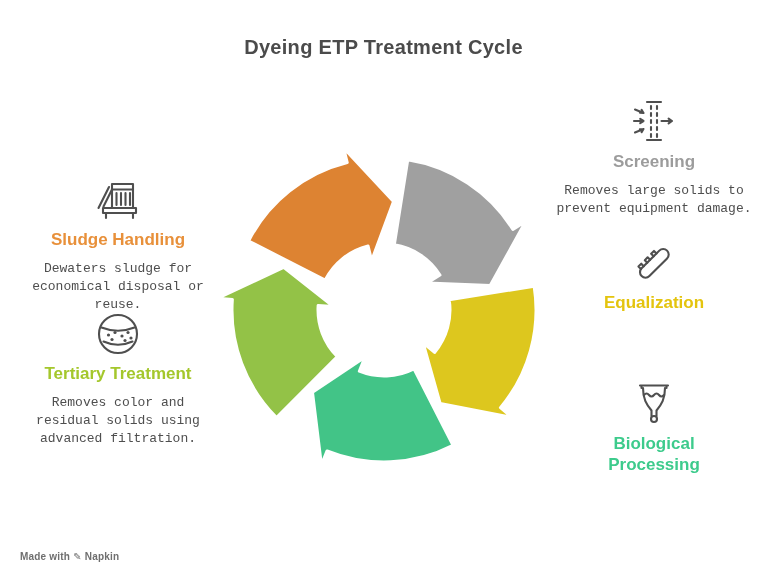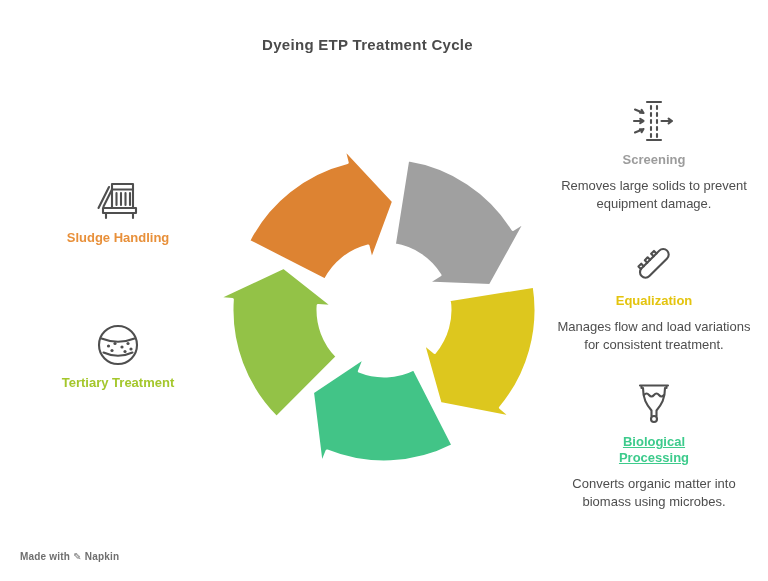--- a/index.html
+++ b/index.html
@@ -1,41 +1,41 @@
 <!DOCTYPE html>
 <html><head>
 <meta charset="utf-8">
 <style>
   html,body{margin:0;padding:0;}
   body{
     width:768px;height:581px;position:relative;background:#ffffff;
     font-family:"Liberation Sans",sans-serif;overflow:hidden;
   }
   .page-title{
-    position:absolute;top:36px;left:0;width:735px;text-align:center;
-    font-size:15px;font-weight:bold;color:#4b4b4b;letter-spacing:.3px;
+    position:absolute;top:36px;left:16px;width:735px;text-align:center;
+    font-size:20px;font-weight:bold;color:#4b4b4b;letter-spacing:.3px;
   }
   .feature{
     position:absolute;text-align:center;
   }
   .feature .icon-wrap{height:48px;display:flex;align-items:flex-end;justify-content:center;}
   .feature h3{
-    margin:7px 0 0 0;font-size:13px;font-weight:bold;line-height:1.22;
+    margin:7px 0 0 0;font-size:17px;font-weight:bold;line-height:1.22;
   }
   .feature p{
-    margin:9px 0 0 0;font-size:13px;line-height:1.4;color:#4e4e4e;
+    margin:9px 0 0 0;font-size:13px;line-height:1.4;color:#4e4e4e;font-family:Liberation Mono, monospace;
   }
   .col-left{left:20px;width:196px;}
   .col-right{left:556px;width:196px;}
   #feat-screening{top:97px;}
   #feat-equalization{top:238px;}
   #feat-biological{top:379px;}
   #feat-biological h3{max-width:132px;margin-left:auto;margin-right:auto;}
   #feat-sludge{top:175px;}
-  #feat-tertiary{top:320px;text-align:center;}
+  #feat-tertiary{top:309px;text-align:center;}
   #cycle-svg{position:absolute;left:204px;top:130px;}
   .footer{
     position:absolute;left:20px;top:551px;font-size:10px;font-weight:bold;
     color:#6f6f6f;letter-spacing:.2px;display:flex;align-items:flex-end;gap:3px;
   }
   .footer .pen{font-family:"DejaVu Sans",sans-serif;font-size:10px;}
   .icon-svg{stroke:#4f4f4f;fill:none;stroke-width:2.1;stroke-linecap:round;stroke-linejoin:round;}
 </style>
 </head>
 <body>
@@ -71,68 +71,68 @@
     <svg class="icon-svg" width="48" height="48" viewBox="0 0 48 48">
       <g transform="rotate(-45 24 25)">
         <rect x="6" y="20" width="36" height="11" rx="5.5"></rect>
         <path d="M10.5 20 v-3.5 h4 v3.5"></path>
         <path d="M19.5 20 v-3.5 h4 v3.5"></path>
         <path d="M28.5 20 v-3.5 h4 v3.5"></path>
       </g>
     </svg>
   </div>
   <h3 style="color: rgb(228, 196, 14);">Equalization</h3>
-  <p>Manages flow and load variations for consistent treatment.</p>
 </div>
 
 <div class="feature col-right" id="feat-biological">
   <div class="icon-wrap">
     <svg class="icon-svg" width="48" height="48" viewBox="0 0 48 48">
       <path d="M10 6.5 H38 M11.5 6.5 v2.5 M36.5 6.5 v2.5"></path>
       <path d="M13 9 C13 20 16.5 25.5 21.5 31.5 L21.5 37"></path>
       <path d="M35 9 C35 20 31.5 25.5 26.5 31.5 L26.5 37"></path>
       <circle cx="24" cy="40" r="3"></circle>
       <path d="M14 16 q2.5 -3 5 0 q2.5 3 5 0 q2.5 -3 5 0 q2.5 3 5 0"></path>
     </svg>
   </div>
-  <h3 style="color: rgb(61, 203, 140); text-decoration: underline;">Biological Processing</h3>
-  <p>Converts organic matter into biomass using microbes.</p>
+  <h3 style="color: rgb(61, 203, 140);">Biological Processing</h3>
 </div>
 
 <div class="feature col-left" id="feat-sludge">
   <div class="icon-wrap">
     <svg class="icon-svg" width="48" height="48" viewBox="0 0 48 48">
       <rect x="9" y="33" width="33" height="5"></rect>
       <path d="M12 38 V43 M39 38 V43"></path>
       <rect x="18" y="9" width="21" height="24"></rect>
       <path d="M18 14.5 H39"></path>
       <path d="M22.5 18 V30 M27 18 V30 M31.5 18 V30 M36 18 V30"></path>
       <path d="M6 30 L15 12 M9.5 31.5 L18 14.5 M6 30 l-1.5 3"></path>
     </svg>
   </div>
   <h3 style="color: rgb(232, 144, 58); text-align: center;">Sludge Handling</h3>
+  <p>Dewaters sludge for economical disposal or reuse.</p>
 </div>
 
 <div class="feature col-left" id="feat-tertiary">
   <div class="icon-wrap">
     <svg class="icon-svg" width="48" height="48" viewBox="0 0 48 48">
       <circle cx="24" cy="25" r="19"></circle>
       <path d="M7.5 18.5 Q24 25 40.5 18.5"></path>
       <path d="M9.5 32.5 Q24 39 38.5 32.5"></path>
       <g fill="#4f4f4f" stroke="none">
         <circle cx="14.5" cy="26" r="1.6"></circle>
           <circle cx="21" cy="23.5" r="1.6"></circle>
         <circle cx="28" cy="27" r="1.6"></circle>
           <circle cx="34" cy="23.5" r="1.6"></circle>
         <circle cx="18" cy="30.5" r="1.6"></circle>
           <circle cx="31" cy="31.5" r="1.6"></circle>
         <circle cx="37" cy="29" r="1.6"></circle>
       </g>
     </svg>
   </div>
   <h3 style="color: rgb(164, 199, 44);">Tertiary Treatment</h3>
+  <p>Removes color and residual solids using advanced filtration.</p>
 </div>
 
 <div class="footer">
   <span>Made with</span>
   <span class="pen">✎</span>
   <span>Napkin</span>
 </div>
 
 </body></html>

